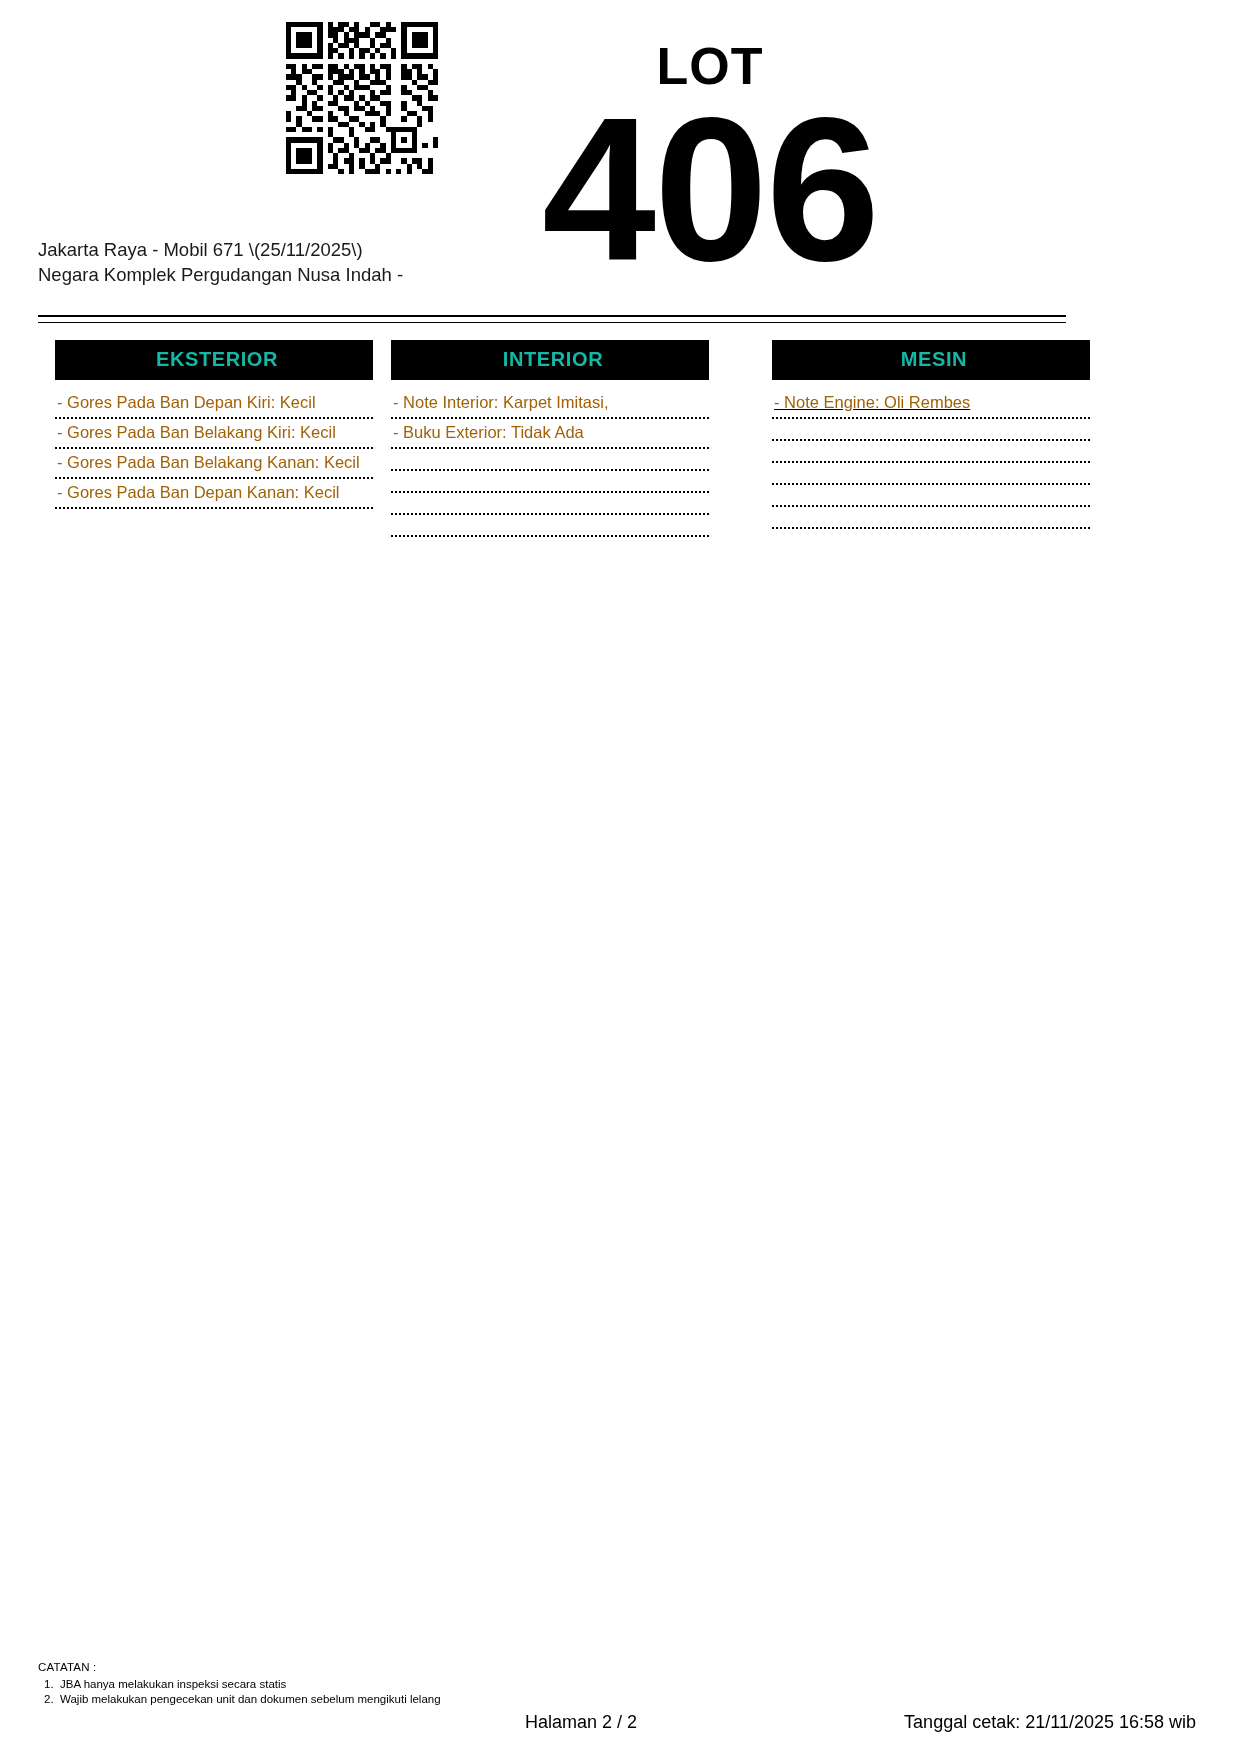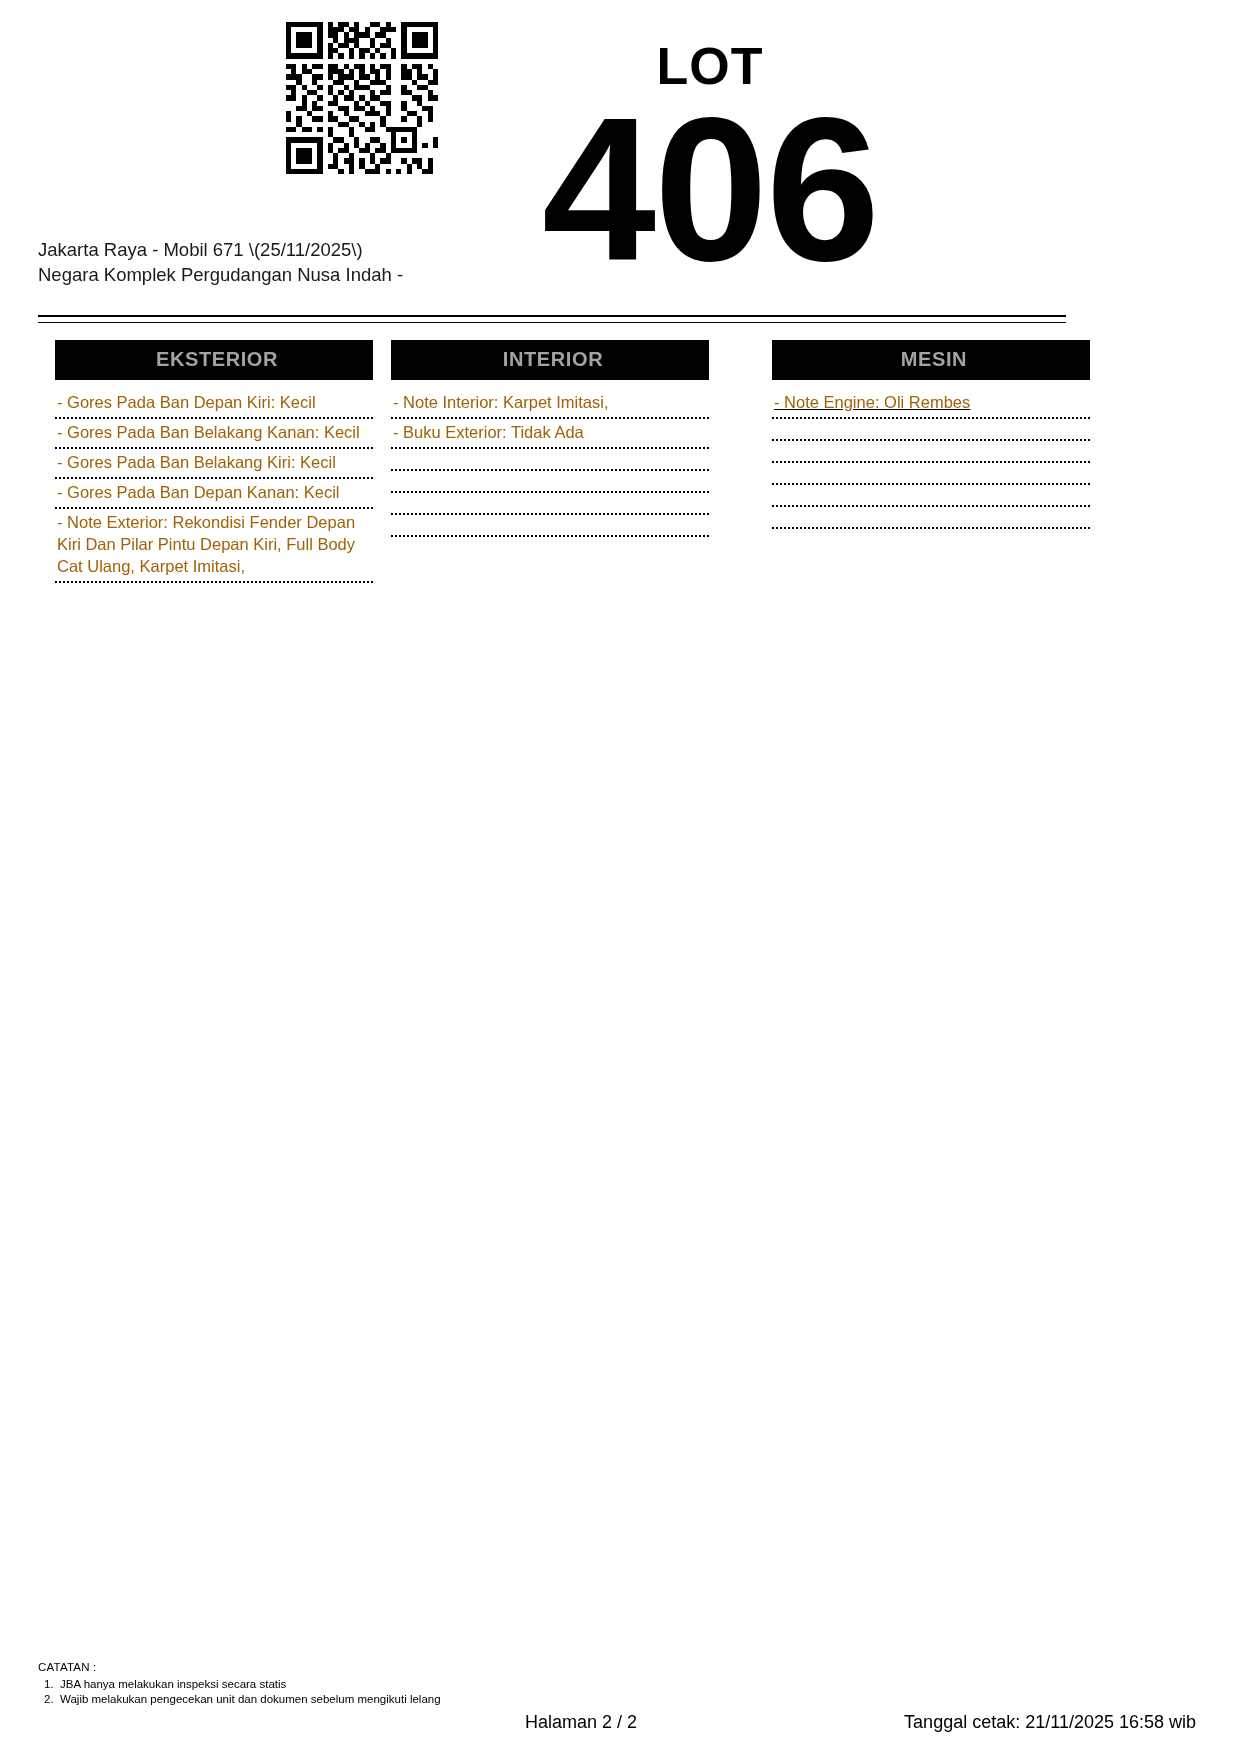--- a/index.html
+++ b/index.html
@@ -95,21 +95,21 @@
   .col {
     position: absolute;
     top: 0;
   }
   .col-1 { left: 55px;  width: 318px; }
   .col-2 { left: 391px; width: 318px; }
   .col-3 { left: 772px; width: 318px; text-decoration: underline; }
 
   .col-head {
     background: #000000;
-    color: #a3a3a3;
+    color: #14b8a6;
     text-align: center;
     font-size: 20px;
     font-weight: bold;
     letter-spacing: 0.6px;
     padding: 8px 0 9px 6px;
   }
 
   .rows { margin-top: 9px; }
 
   .row {
@@ -402,24 +402,23 @@
     <div class="rule-top"></div>
     <div class="rule-top2"></div>
   </div>
 
   <div class="cols">
 
     <div class="col col-1">
       <div class="col-head">EKSTERIOR</div>
       <div class="rows">
         <div class="row">- Gores Pada Ban Depan Kiri: Kecil</div>
+        <div class="row">- Gores Pada Ban Belakang Kiri: Kecil</div>
         <div class="row">- Gores Pada Ban Belakang Kanan: Kecil</div>
-        <div class="row">- Gores Pada Ban Belakang Kiri: Kecil</div>
         <div class="row">- Gores Pada Ban Depan Kanan: Kecil</div>
-        <div class="row">- Note Exterior: Rekondisi Fender Depan Kiri Dan Pilar Pintu Depan Kiri, Full Body Cat Ulang, Karpet Imitasi,</div>
       </div>
     </div>
 
     <div class="col col-2">
       <div class="col-head">INTERIOR</div>
       <div class="rows">
         <div class="row">- Note Interior: Karpet Imitasi,</div>
         <div class="row">- Buku Exterior: Tidak Ada</div>
         <div class="row empty"></div>
         <div class="row empty"></div>

